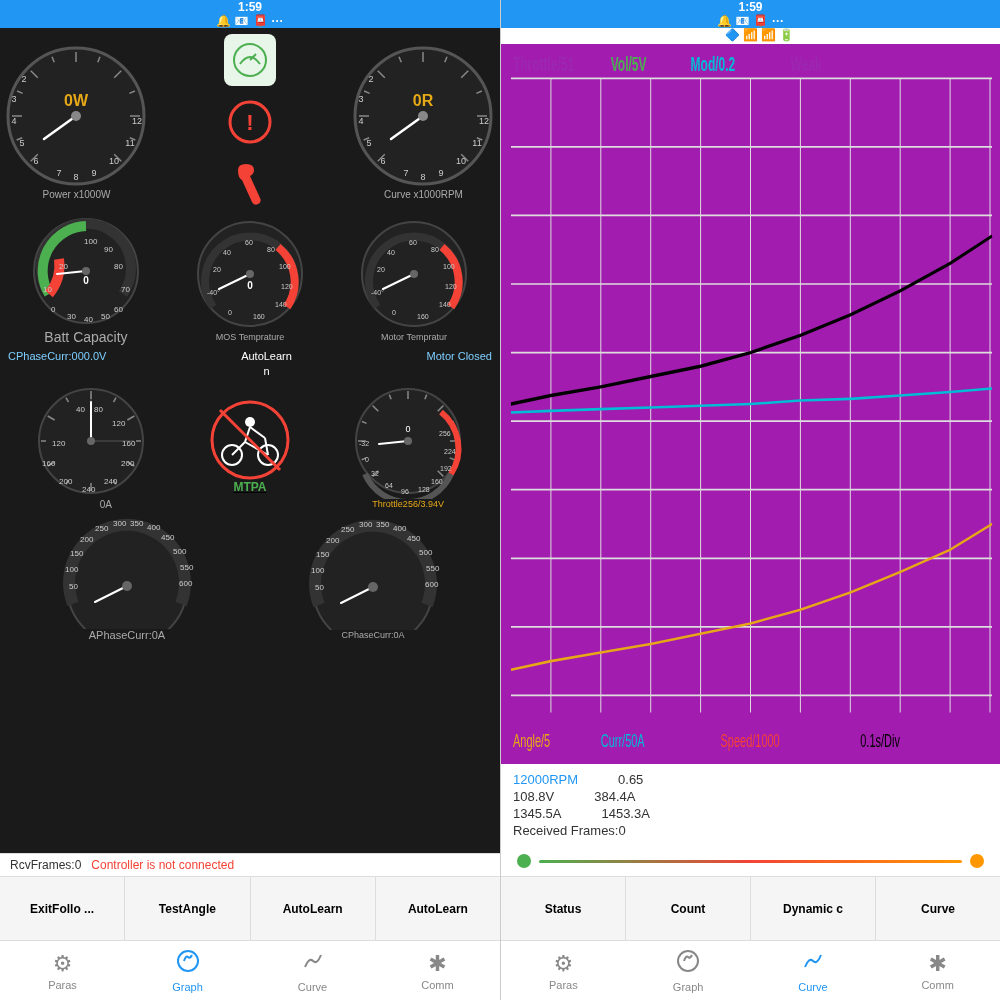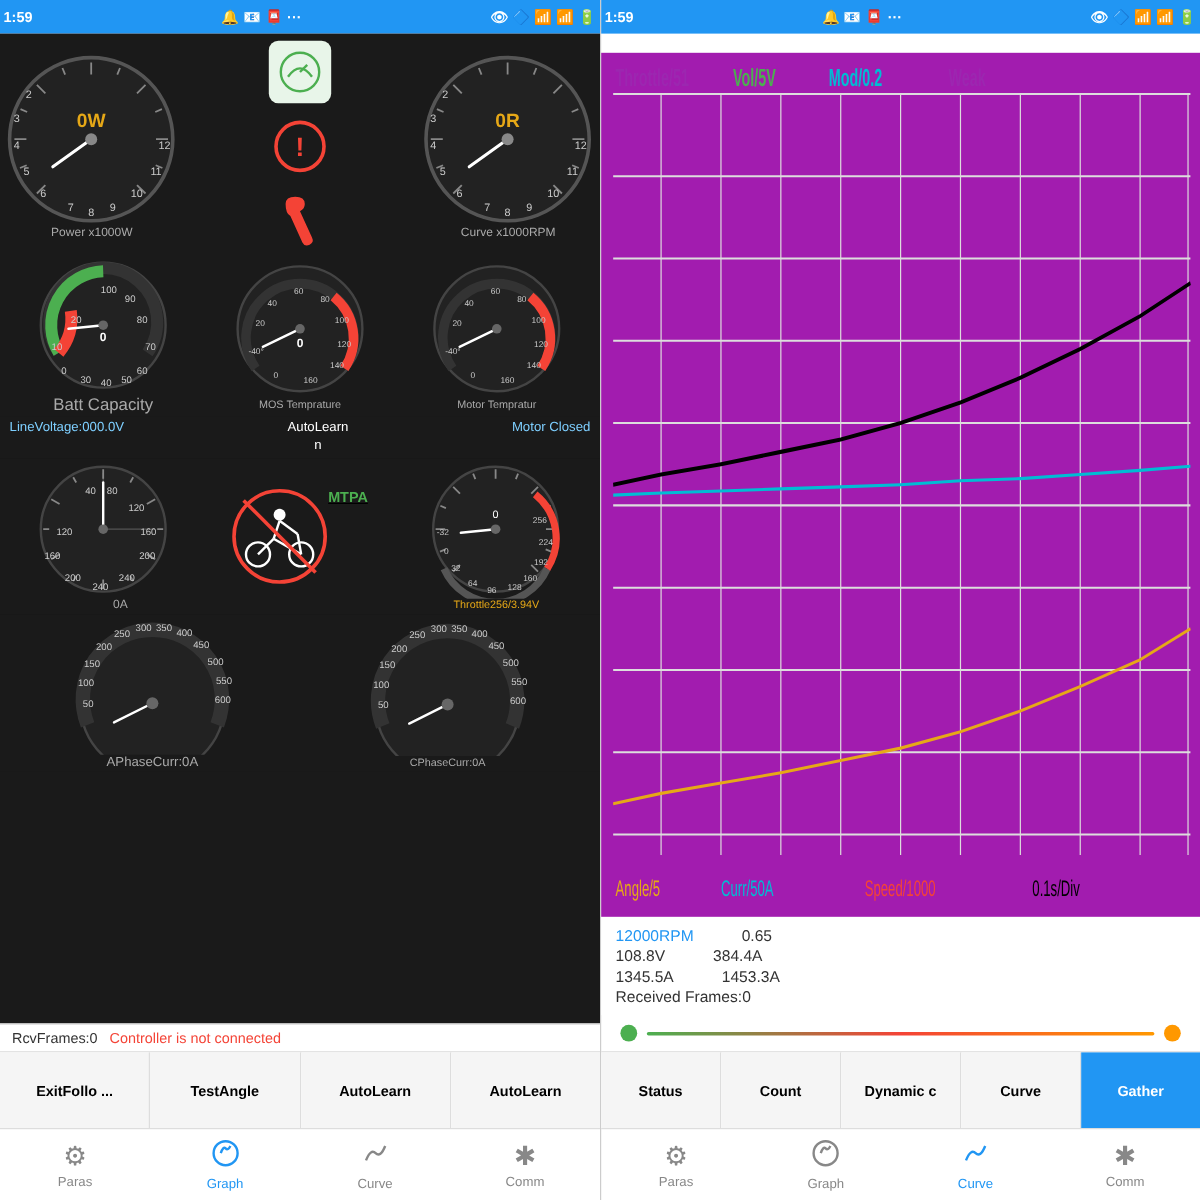--- a/index.html
+++ b/index.html
@@ -31,26 +31,26 @@
       flex-direction: column;
       border-left: 1px solid #ccc;
     }
 
     
     .status-bar {
       height: 28px;
       background: #2196F3;
       display: flex;
       align-items: center;
-      justify-content: space-between;
       padding: 0 3px;
       color: white;
       font-size: 12px;
       font-weight: bold;
       flex-shrink: 0;
+      flex-direction: column;
     }
 
     
     .gauge-wrapper {
       display: flex;
       flex-direction: column;
       align-items: center;
     }
 
     
@@ -362,21 +362,21 @@
           <text x="35" y="98" fill="#ccc" font-size="7">0</text>
           <line x1="57" y1="57" x2="26" y2="72" stroke="white" stroke-width="2" stroke-linecap="round"></line>
           <circle cx="57" cy="57" r="4" fill="#666"></circle>
         </svg>
         <div style="color:#aaa; font-size:9px; text-align:center;">Motor Tempratur</div>
       </div>
 
     </div>
 
     <div style="display:flex; justify-content:space-between; align-items:flex-start; padding:2px 8px; background:#1a1a1a;">
-      <div style="color:#7ecfff; font-size:11px; line-height:1.4;">LineVoltage:000.0V</div>
+      <div style="color:#7ecfff; font-size:11px; line-height:1.4;">CPhaseCurr:000.0V</div>
       <div style="color:#fff; font-size:11px; text-align:center; line-height:1.4;">AutoLearn<br>n</div>
       <div style="color:#7ecfff; font-size:11px; line-height:1.4;">Motor Closed</div>
     </div>
 
     <div style="display:flex; justify-content:space-around; align-items:center; padding:2px 4px; background:#1a1a1a;">
 
       <div class="gauge-wrapper">
         <svg width="115" height="115" viewBox="0 0 115 115">
           <circle cx="57" cy="57" r="52" fill="#222" stroke="#444" stroke-width="2"></circle>
           <path d="M57 57 L57 10" stroke="#555" stroke-width="1"></path>
@@ -406,21 +406,21 @@
           <text x="78" y="42" fill="#ccc" font-size="8">120</text>
           <text x="60" y="28" fill="#ccc" font-size="8">80</text>
           <text x="42" y="28" fill="#ccc" font-size="8">40</text>
 
           <line x1="57" y1="57" x2="57" y2="18" stroke="white" stroke-width="2" stroke-linecap="round"></line>
           <circle cx="57" cy="57" r="4" fill="#666"></circle>
         </svg>
         <div style="color:#aaa; font-size:10px; text-align:right;margin-left:28px;">0A</div>
       </div>
 
-      <div style="display:flex; flex-direction:row; text-decoration:underline;">
+      <div style="display:flex; flex-direction:column; align-items:center;text-decoration:underline;">
         <svg width="80" height="80" viewBox="0 0 80 80">
           <circle cx="40" cy="40" r="38" fill="none" stroke="#f44336" stroke-width="3"></circle>
 
           <circle cx="22" cy="55" r="10" fill="none" stroke="#fff" stroke-width="2"></circle>
           <circle cx="58" cy="55" r="10" fill="none" stroke="#fff" stroke-width="2"></circle>
           <circle cx="40" cy="22" r="5" fill="#fff"></circle>
           <line x1="40" y1="27" x2="35" y2="42" stroke="#fff" stroke-width="2"></line>
           <line x1="35" y1="42" x2="22" y2="55" stroke="#fff" stroke-width="2"></line>
           <line x1="35" y1="42" x2="58" y2="55" stroke="#fff" stroke-width="2"></line>
           <line x1="40" y1="27" x2="55" y2="38" stroke="#fff" stroke-width="2"></line>
@@ -637,21 +637,20 @@
     <div style="flex:1; height:3px; background:linear-gradient(to right, #4CAF50 0%, #f44336 50%, #FF9800 100%); border-radius:2px; position:relative;">
     </div>
     <div class="slider-dot-right"></div>
   </div>
 
   <div class="tab-row">
     <button class="tab-btn">Status</button>
     <button class="tab-btn">Count</button>
     <button class="tab-btn">Dynamic c</button>
     <button class="tab-btn">Curve</button>
-    <button class="tab-btn active">Gather</button>
   </div>
 
   <div class="right-nav-bar">
     <div class="right-nav-item">
       <span class="nav-icon">⚙</span>
       <span>Paras</span>
     </div>
     <div class="right-nav-item">
       <span class="nav-icon">
         <svg width="24" height="24" viewBox="0 0 24 24" fill="none" stroke="#888" stroke-width="2">

